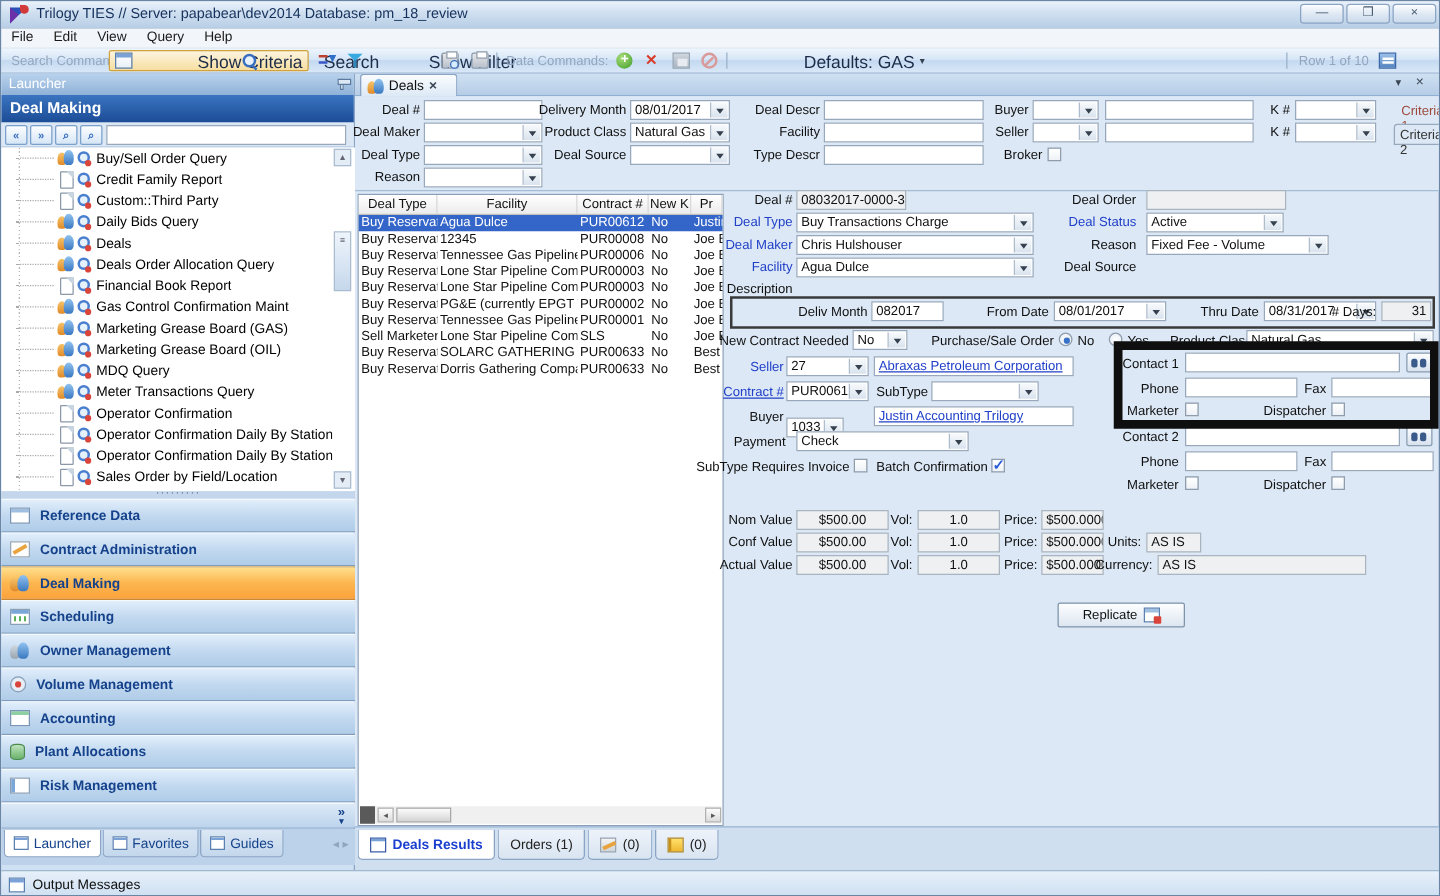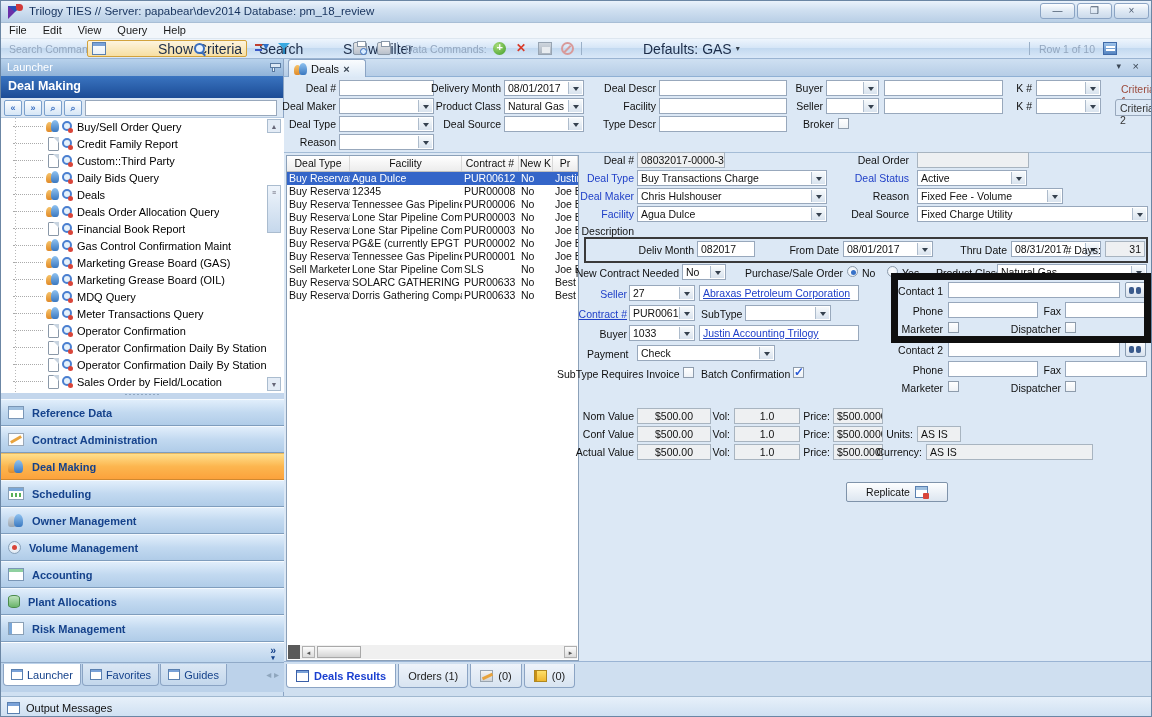--- a/index.html
+++ b/index.html
@@ -610,21 +610,20 @@
   <span class="combo" style="left:916px;top:169px;width:110px"><span>Active</span><span class="dbtn"></span></span>
 
   <span class="lbl blue" style="left:572px;top:189px;width:61px">Deal Maker</span>
   <span class="combo" style="left:636px;top:187px;width:190px"><span>Chris Hulshouser</span><span class="dbtn"></span></span>
   <span class="lbl" style="left:858px;top:189px;width:50px">Reason</span>
   <span class="combo" style="left:916px;top:187px;width:146px"><span>Fixed Fee - Volume</span><span class="dbtn"></span></span>
 
   <span class="lbl blue" style="left:590px;top:207px;width:43px">Facility</span>
   <span class="combo" style="left:636px;top:205px;width:190px"><span>Agua Dulce</span><span class="dbtn"></span></span>
   <span class="lbl" style="left:845px;top:207px;width:63px">Deal Source</span>
-  <span class="combo" style="left:916px;top:205px;width:231px"><span>Fixed Charge Utility</span><span class="dbtn"></span></span>
 
   <span class="lbl" style="left:573px;top:224px;width:60px">Description</span>
 
   <div class="groupbox"></div>
   <span class="lbl" style="left:628px;top:243px;width:65px">Deliv Month</span>
   <span class="tb" style="left:696px;top:240px;width:58px">082017</span>
   <span class="lbl" style="left:778px;top:243px;width:60px">From Date</span>
   <span class="combo" style="left:842px;top:240px;width:90px"><span>08/01/2017</span><span class="dbtn"></span></span>
   <span class="lbl" style="left:950px;top:243px;width:56px">Thru Date</span>
   <span class="combo" style="left:1010px;top:240px;width:90px"><span>08/31/2017</span><span class="dbtn"></span></span>
@@ -644,21 +643,21 @@
   <span class="lbl blue" style="left:590px;top:287px;width:36px">Seller</span>
   <span class="combo" style="left:628px;top:284px;width:66px"><span>27</span><span class="dbtn"></span></span>
   <span class="tb" style="left:698px;top:284px;width:160px"><span class="flink">Abraxas Petroleum Corporation</span></span>
   <span class="lbl blue u" style="left:576px;top:307px;width:50px">Contract #</span>
   <span class="combo" style="left:628px;top:304px;width:66px"><span>PUR00612</span><span class="dbtn"></span></span>
   <span class="lbl left" style="left:700px;top:307px;width:42px">SubType</span>
   <span class="combo" style="left:744px;top:304px;width:86px">
       <span class="dbtn"></span>
     </span>
   <span class="lbl" style="left:592px;top:327px;width:34px">Buyer</span>
-  <span class="combo" style="left:628px;top:324px;width:66px"><span>1033</span><span class="dbtn"></span></span>
+  <span class="combo" style="left:628px;top:333px;width:46px"><span>1033</span><span class="dbtn"></span></span>
   <span class="tb" style="left:698px;top:324px;width:160px"><span class="flink">Justin Accounting Trilogy</span></span>
   <span class="lbl left" style="left:586px;top:347px;width:44px">Payment</span>
   <span class="combo" style="left:636px;top:344px;width:138px"><span>Check</span><span class="dbtn"></span></span>
   <span class="lbl" style="left:556px;top:367px;width:122px">SubType Requires Invoice</span>
   <span class="cb" style="left:682px;top:366px"></span>
   <span class="lbl" style="left:700px;top:367px;width:88px">Batch Confirmation</span>
   <span class="cb on" style="left:792px;top:366px"></span>
 
   <span class="lbl" style="left:896px;top:284px;width:46px">Contact 1</span>
   <span class="tb" style="left:947px;top:281px;width:172px"></span>

